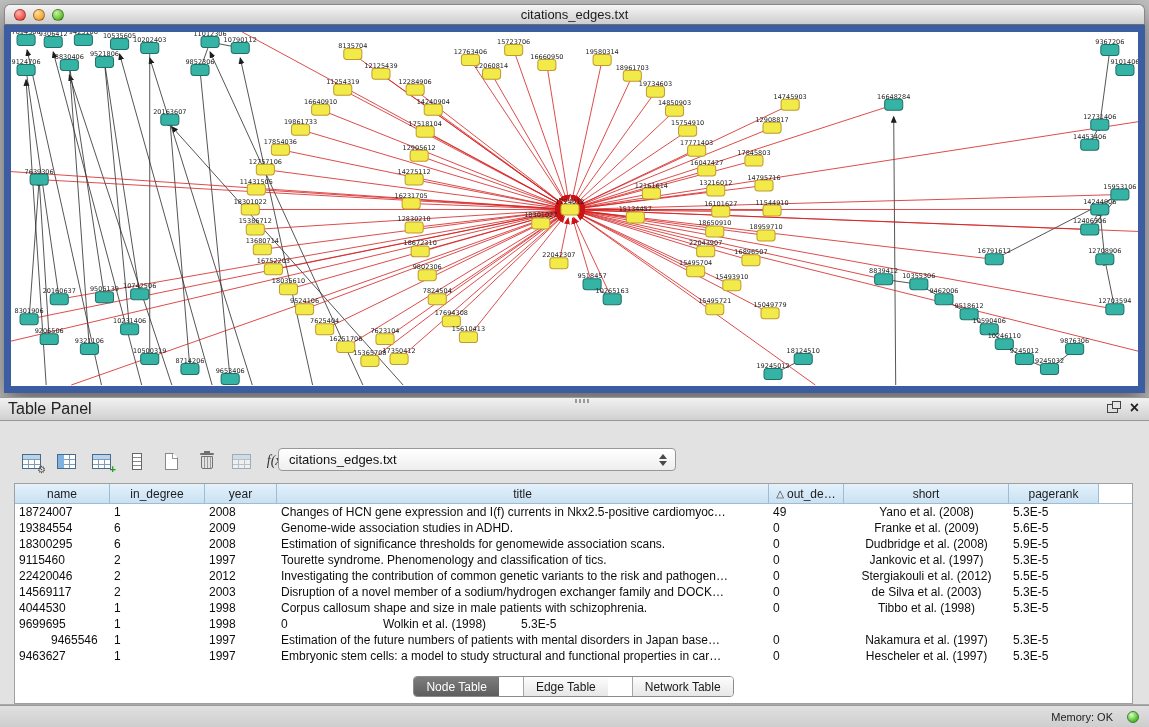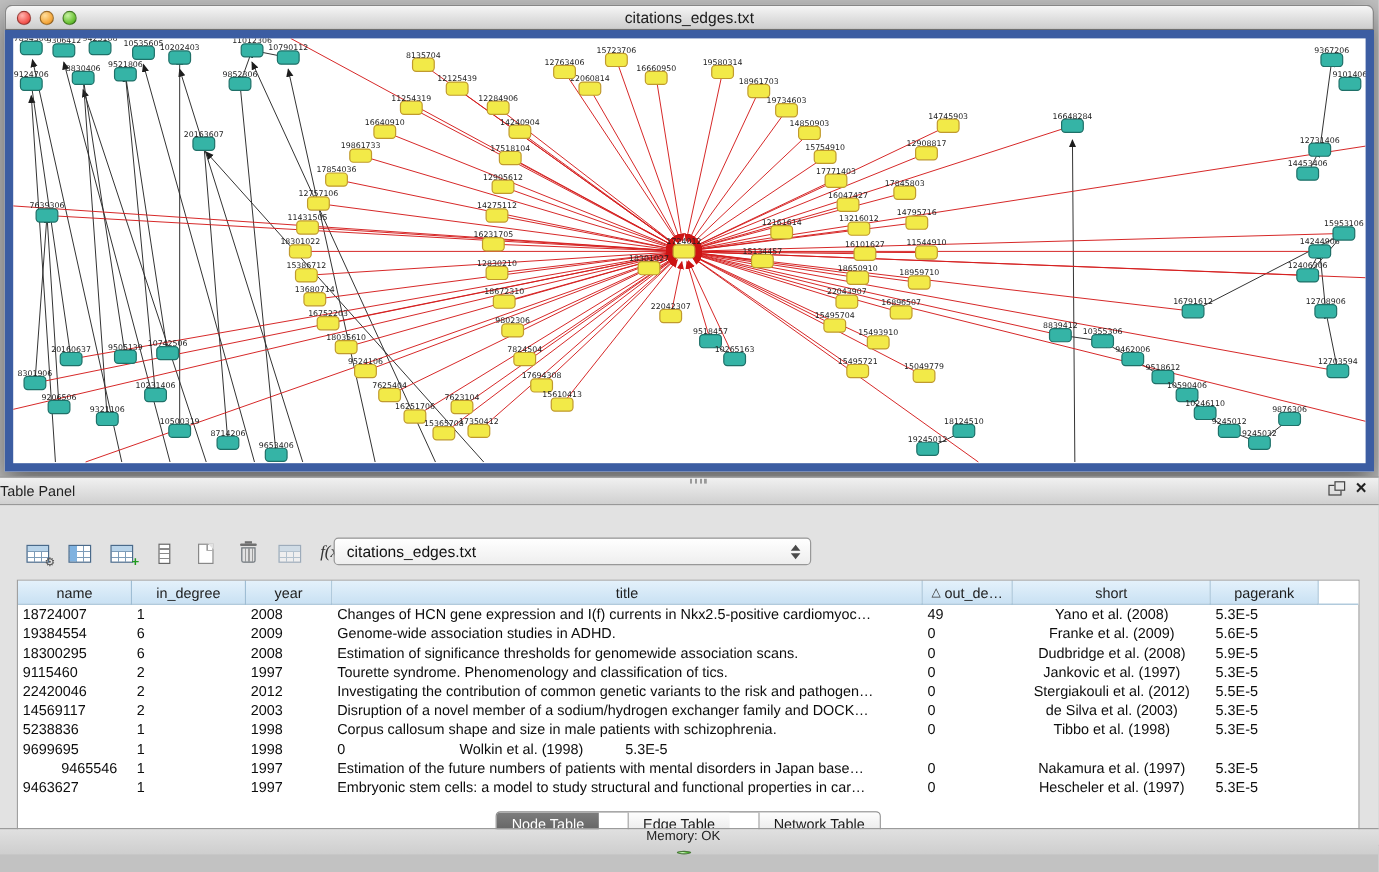--- a/index.html
+++ b/index.html
@@ -38,21 +38,21 @@
   }
   #net-svg { width:100%; height:100%; display:block; }
 
   
   #panel-header {
     position:absolute; left:0; top:397px; width:1149px; height:24px;
     background:linear-gradient(#f1f1f1,#d0d0d0);
     border-top:1px solid #9a9a9a; border-bottom:1px solid #989898;
     display:flex; align-items:center;
   }
-  #panel-header .ptitle { font-size:12px; color:#222; padding-left:0; }
+  #panel-header .ptitle { font-size:16px; color:#222; padding-left:8px; }
   .grip { position:absolute; left:50%; top:1px; width:14px; height:4px;
     background:repeating-linear-gradient(to right,#9a9a9a 0 2px,transparent 2px 4px); }
   .ph-icons { position:absolute; right:10px; top:3px; display:flex; align-items:center; gap:12px; }
   .float-ic { width:11px; height:9px; border:1px solid #444; position:relative; display:inline-block; }
   .float-ic::after { content:''; position:absolute; right:-4px; top:-4px; width:7px; height:6px;
     border:1px solid #444; background:#e6e6e6; }
   .close-x { font-size:16px; font-weight:bold; color:#222; line-height:14px; cursor:default; }
 
   
   #panel-body {
@@ -119,23 +119,23 @@
 
   .tabs { position:absolute; left:0; right:0; top:192px; display:flex; justify-content:center; }
   .seg { display:inline-flex; border:1px solid #8c8c8c; border-radius:4px; overflow:hidden;
     box-shadow:0 1px 1px rgba(255,255,255,.7);gap:24px; }
   .seg button { padding:2px 12px; font-size:12px; border:none; border-left:1px solid #a5a5a5;
     background:linear-gradient(#fdfdfd,#e7e7e7); color:#1a1a1a; height:19px; }
   .seg button:first-child { border-left:none; }
   .seg button.active { background:linear-gradient(#7d7d7d,#5e5e5e); color:#fff; }
 
   
-  #statusbar { position:absolute; left:0; top:690px; width:1149px; height:22px;
+  #statusbar { position:absolute; left:0; top:705px; width:1149px; height:22px;
     background:linear-gradient(#e0e0e0,#cecece); border-top:1px solid #9b9b9b;
-    display:flex; align-items:center; justify-content:flex-end; padding-right:10px; gap:6px;flex-direction:column; }
+    display:flex; align-items:center; justify-content:flex-end; padding-right:10px; gap:14px; }
   #statusbar .memlabel { font-size:11px; color:#222; }
   .dot { width:12px; height:12px; border-radius:50%;
     background:radial-gradient(circle at 35% 30%, #d9ffd0, #58c832 60%, #2f9a1d);
     border:1px solid #4a7a3a; }
 </style>
 </head>
 <body>
 
 <div id="net-window">
   <div class="titlebar">
@@ -609,21 +609,21 @@
         <div class="tr">
           <div class="td" style="width: 95px;">14569117</div>
           <div class="td" style="width: 95px;">2</div>
           <div class="td" style="width: 72px;">2003</div>
           <div class="td" style="width: 492px;">Disruption of a novel member of a sodium/hydrogen exchanger family and DOCK…</div>
           <div class="td" style="width: 75px;">0</div>
           <div class="td center" style="width: 165px;">de Silva et al. (2003)</div>
           <div class="td" style="width: 90px;">5.3E-5</div>
         </div>
         <div class="tr">
-          <div class="td" style="width: 95px;">5238836</div>
+          <div class="td" style="width: 95px;">4044530</div>
           <div class="td" style="width: 95px;">1</div>
           <div class="td" style="width: 72px;">1998</div>
           <div class="td" style="width: 492px;">Corpus callosum shape and size in male patients with schizophrenia.</div>
           <div class="td" style="width: 75px;">0</div>
           <div class="td center" style="width: 165px;">Tibbo et al. (1998)</div>
           <div class="td" style="width: 90px;">5.3E-5</div>
         </div>
         <div class="tr">
           <div class="td" style="width: 95px;">9699695</div>
           <div class="td" style="width: 95px;">1</div>

